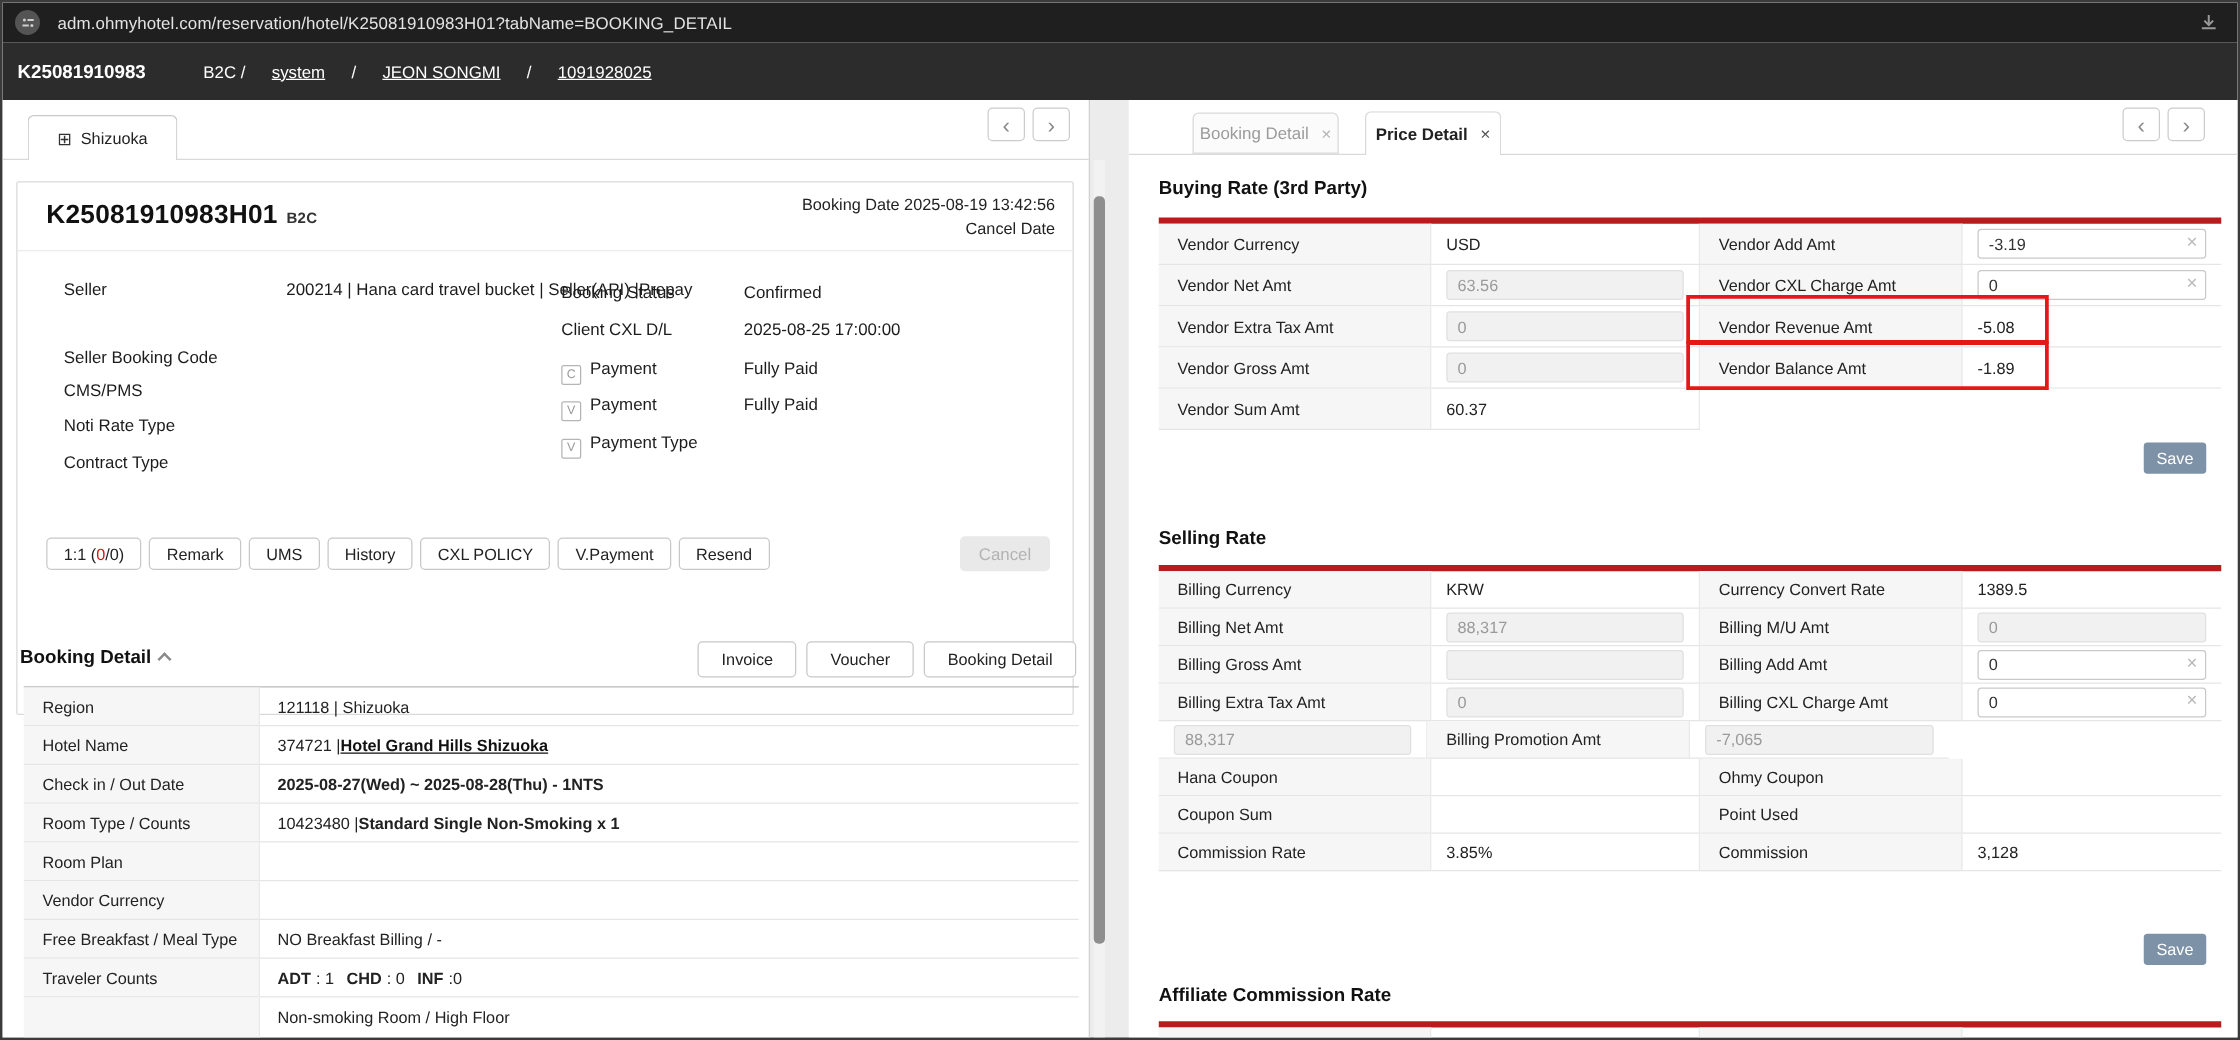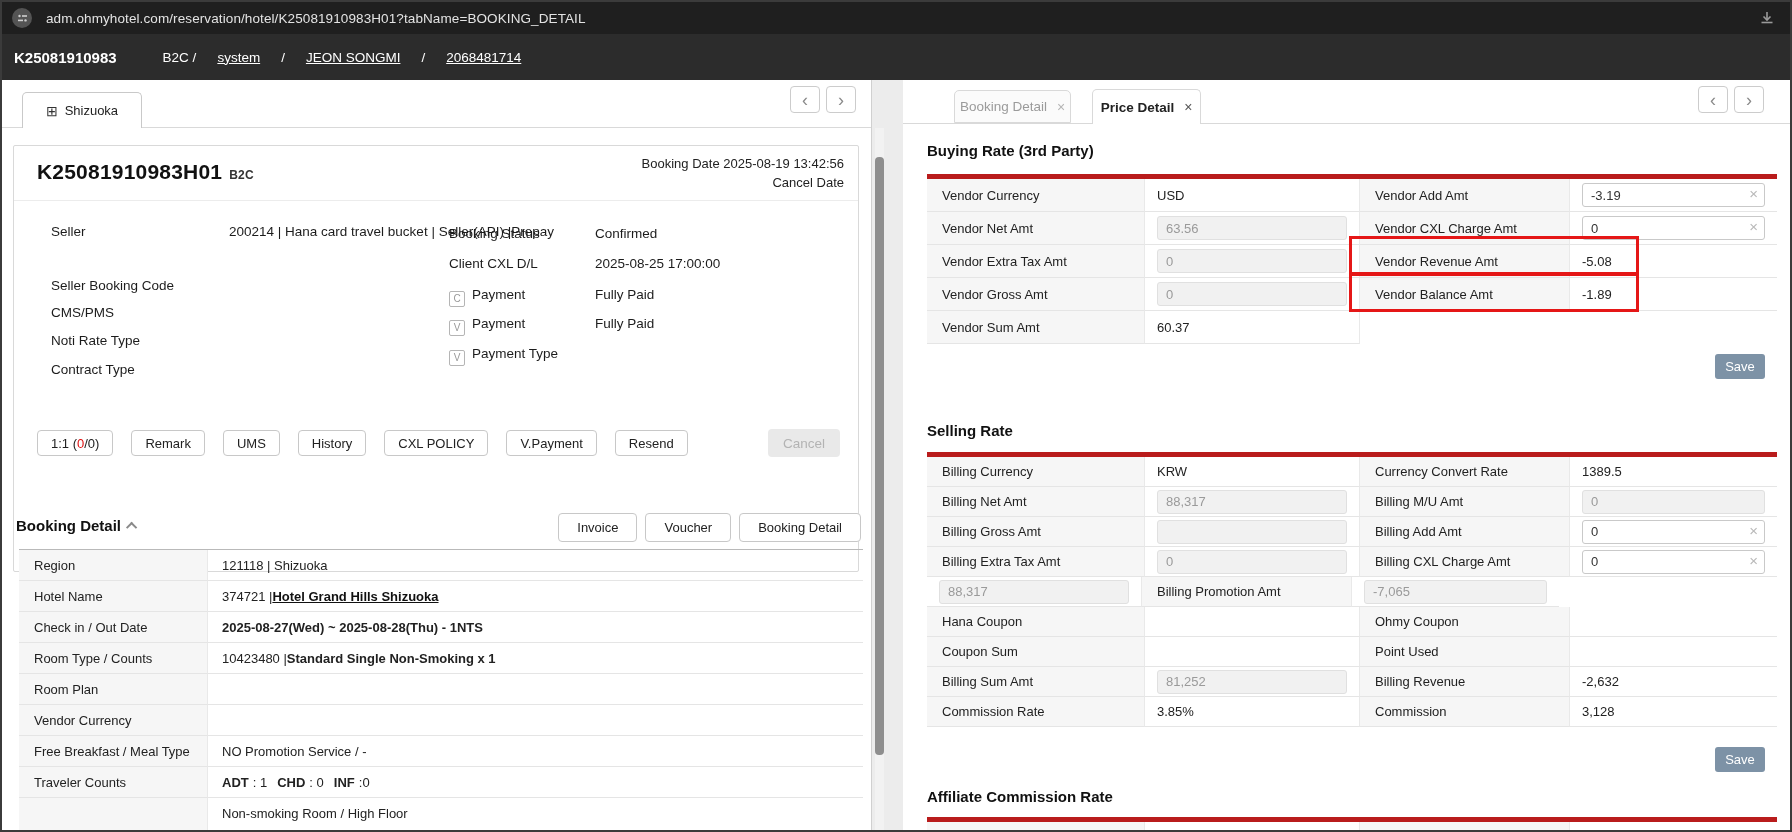--- a/index.html
+++ b/index.html
@@ -32,21 +32,21 @@
   .tabline{position:absolute;left:0;top:47px;width:870px;height:1px;background:#d9d9d9;z-index:1}
 
   
   .card{position:absolute;left:11px;top:65px;width:846px;height:427px;border:1px solid #d9d9d9;border-radius:2px;background:#fff}
   .card-title{position:absolute;left:23px;top:14px;font-size:21px;font-weight:bold;color:#111;letter-spacing:.2px}
   .card-badge{font-size:12px;font-weight:bold;color:#333;margin-left:7px}
   .card-dates{position:absolute;right:14px;top:8px;text-align:right;font-size:13px;color:#222;line-height:19px}
   .card-div{position:absolute;left:0;top:54px;width:100%;height:1px;background:#ececec}
   .fld{position:absolute;font-size:13.5px;color:#1c1c1c;line-height:17px}
   .pfx{display:inline-flex;width:16px;height:16px;border:1px solid #b5b5b5;border-radius:2px;color:#999;font-size:10px;align-items:center;justify-content:center;margin-right:7px;vertical-align:-3px}
-  .actrow{position:absolute;left:23px;top:284px;display:flex;gap:18px}
+  .actrow{position:absolute;left:23px;top:284px;display:flex;gap:6px}
   .abtn{height:26px;padding:0 13px;border:1px solid #c8c8c8;border-radius:4px;background:#fff;font-size:13px;color:#222;display:flex;align-items:center;cursor:pointer;white-space:nowrap}
   .red{color:#e01212}
   .cancelbtn{position:absolute;right:18px;top:283px;width:72px;height:28px;background:#e9e9e9;color:#b3b3b3;border:none;border-radius:4px;font-size:13.5px;cursor:default}
 
   
   .bdhead{position:absolute;left:14px;top:437px;display:flex;align-items:center;gap:8px;font-size:15px;font-weight:bold;color:#111}
   .caret{width:8px;height:8px;border-left:2px solid #8a8a8a;border-top:2px solid #8a8a8a;transform:rotate(45deg) translateY(2px);display:inline-block;cursor:pointer}
   .bdbtns{position:absolute;right:10px;top:433px;display:flex;gap:8px}
   .bdbtn{height:29px;padding:0 18px;border:1px solid #c8c8c8;border-radius:4px;background:#fff;font-size:13px;color:#222;display:flex;align-items:center;cursor:pointer}
   .bdtable{position:absolute;left:17px;top:469px;width:844px;border-top:1px solid #b9b9b9}
@@ -120,21 +120,21 @@
   </div>
 
   <div class="idbar">
     <span class="bkid">K25081910983</span>
     <span class="crumbs">
       <span>B2C /</span>
       <a>system</a>
       <span>/</span>
       <a>JEON SONGMI</a>
       <span>/</span>
-      <a>2068481714</a>
+      <a>1091928025</a>
     </span>
   </div>
 
   <div class="lpanel">
     <div class="lnav">
       <button class="navbtn">‹</button>
       <button class="navbtn">›</button>
     </div>
     <div class="tabline"></div>
     <div class="ltab">
@@ -226,21 +226,21 @@
       <div class="brow">
         <div class="lc">Room Plan</div>
         <div class="vc"></div>
       </div>
       <div class="brow">
         <div class="lc">Vendor Currency</div>
         <div class="vc"></div>
       </div>
       <div class="brow">
         <div class="lc">Free Breakfast / Meal Type</div>
-        <div class="vc">NO Promotion Service / -</div>
+        <div class="vc">NO Breakfast Billing / -</div>
       </div>
       <div class="brow">
         <div class="lc">Traveler Counts</div>
         <div class="vc">
           <span class="bold">ADT</span>
             <span class="tval">: 1</span>
           <span class="bold tgap">CHD</span>
             <span class="tval">: 0</span>
           <span class="bold tgap">INF</span>
             <span class="tval">:0</span>
@@ -387,28 +387,20 @@
         <div class="c l2">Ohmy Coupon</div>
         <div class="c w2"></div>
       </div>
       <div class="prow h30">
         <div class="c l1">Coupon Sum</div>
         <div class="c w1"></div>
         <div class="c l2">Point Used</div>
         <div class="c w2"></div>
       </div>
       <div class="prow h30">
-        <div class="c l1">Billing Sum Amt</div>
-        <div class="c w1">
-            <input class="inp w190" disabled="" value="81,252" style="">
-          </div>
-        <div class="c l2">Billing Revenue</div>
-        <div class="c w2">-2,632</div>
-      </div>
-      <div class="prow h30">
         <div class="c l1">Commission Rate</div>
         <div class="c w1">3.85%</div>
         <div class="c l2">Commission</div>
         <div class="c w2">3,128</div>
       </div>
     </div>
     <button class="savebtn" style="top:667px">Save</button>
 
     <div class="sect" style="top:708px">Affiliate Commission Rate</div>
     <div class="ptable t-aff">

